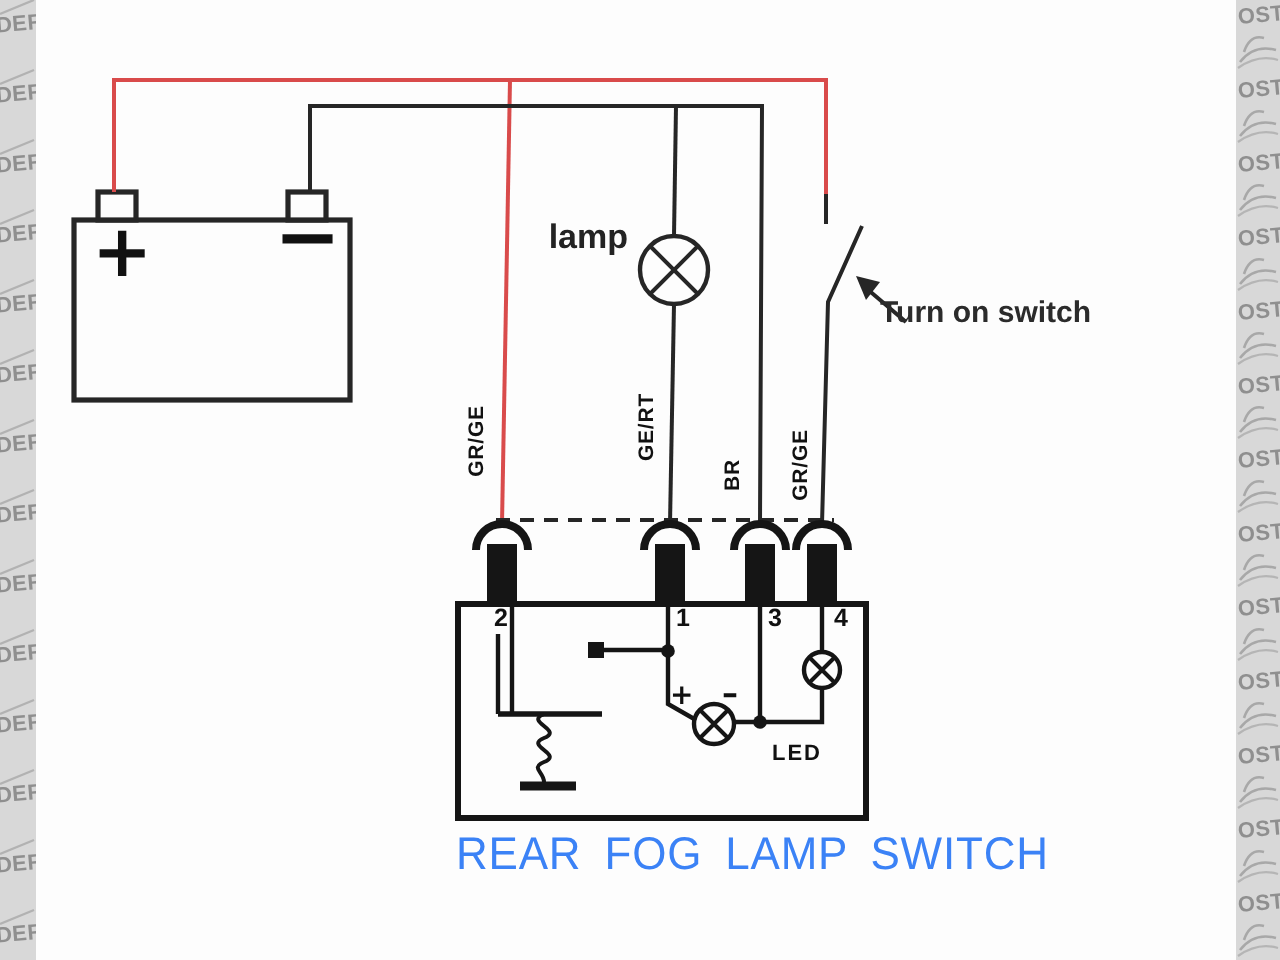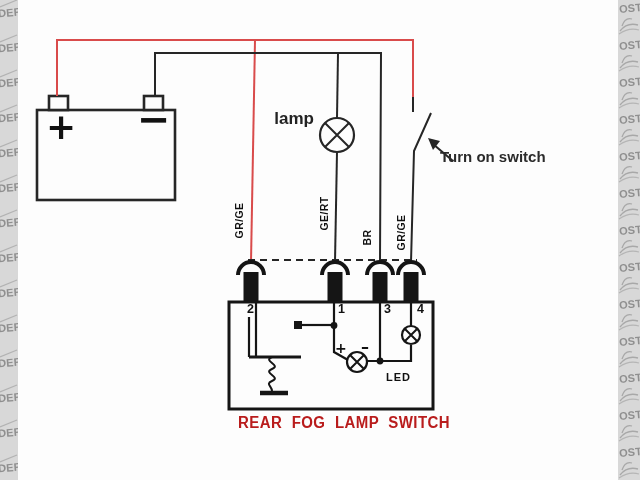--- a/index.html
+++ b/index.html
@@ -26,22 +26,22 @@
     width:50px;height:13px;text-align:center;font-size:10.5px;font-weight:800;
     letter-spacing:0.4px;transform:rotate(-90deg);color:#111;
   }
   .pin-num{font-size:12.5px;font-weight:800;color:#111;}
   #led-label{left:342px;top:371px;font-size:11px;font-weight:800;letter-spacing:1px;color:#111;margin-left:44px;}
   #led-plus{left:335px;top:340px;font-size:14px;font-weight:900;font-family:"DejaVu Sans",sans-serif;color:#111;}
   #led-minus{left:361px;top:337px;font-size:16px;font-weight:900;font-family:"DejaVu Sans",sans-serif;color:#111;}
   #battery-plus{left:46px;top:106px;font-size:36px;font-weight:900;font-family:"DejaVu Sans",sans-serif;color:#111;}
   #battery-minus{left:137px;top:96px;font-size:40px;font-weight:900;font-family:"DejaVu Sans",sans-serif;color:#111;}
   #diagram-title{
-    left:228px;top:414px;width:232px;text-align:center;font-size:15px;font-weight:700;
-    letter-spacing:0.4px;word-spacing:5px;color:#b91c1c;transform:scaleY(1.04);
+    left:228px;top:414px;width:232px;text-align:center;font-size:22px;font-weight:400;
+    letter-spacing:0.4px;word-spacing:5px;color:#3b82f6;transform:scaleY(1.04);
   }
 </style>
 </head>
 <body>
 
 <div id="canvas">
 
   <svg class="abs" style="left:0;top:0" width="640" height="480" viewBox="0 0 640 480" fill="none" stroke-linecap="butt">
 
     <g stroke="#262626">

